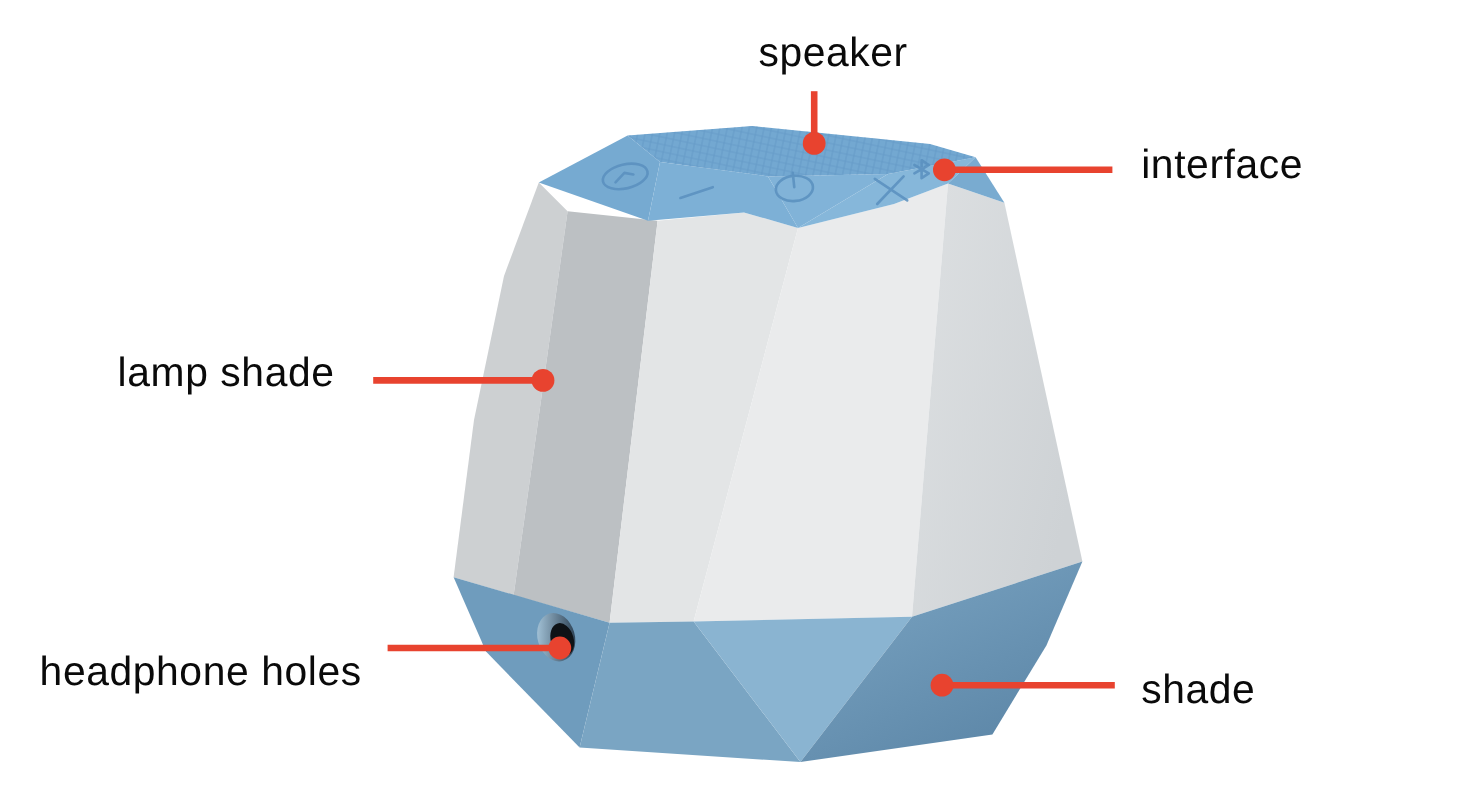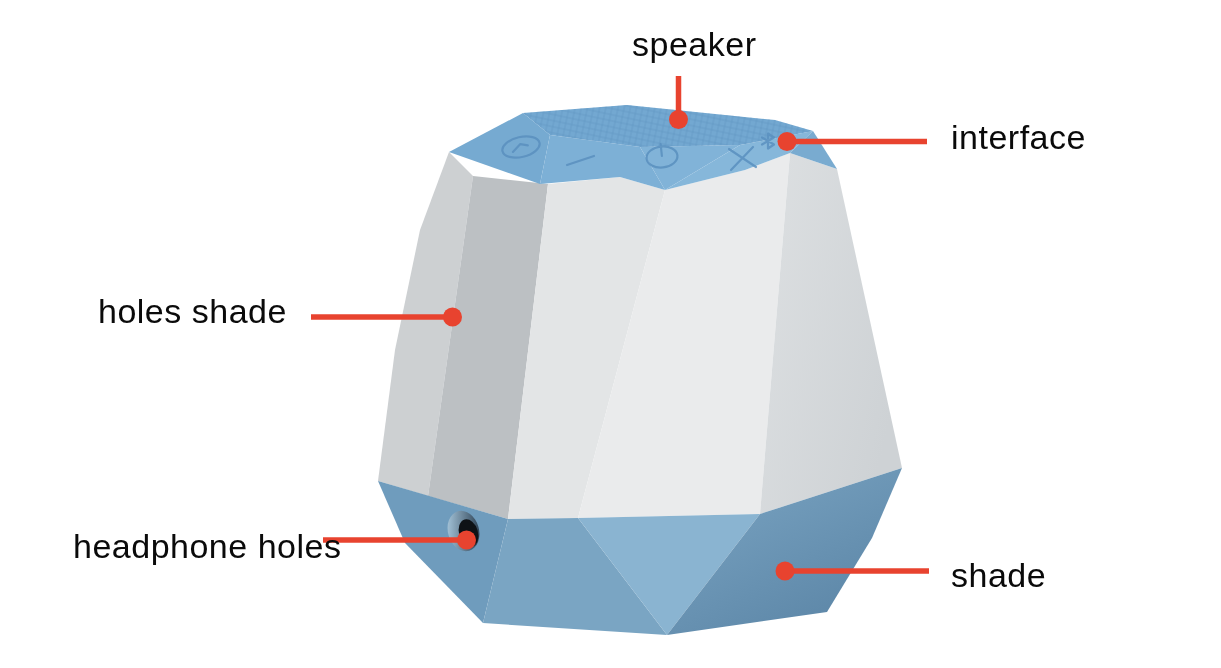--- a/index.html
+++ b/index.html
@@ -21,21 +21,21 @@
     position: absolute;
     font-size: 34px;
     line-height: 1.1;
     color: #0a0a0a;
     white-space: nowrap;
     letter-spacing: 0.5px;
   }
   .lbl-speaker        { left: 601px; top: 26px; margin-left: 31px;  }
   .lbl-interface      { left: 951px; top: 119px; text-align: center; }
   .lbl-lamp-shade     { left: 98px;  top: 293px; }
-  .lbl-headphone      { left: 33px;  top: 528px; margin-left: 40px; }
+  .lbl-headphone      { left: 33px;  top: 542px; }
   .lbl-bottom         { left: 951px; top: 557px; }
 </style>
 </head>
 <body>
 
 <div class="stage">
 
   <svg class="device-svg" viewBox="0 0 1221 668" aria-hidden="true">
     <defs>
       <pattern id="mesh" width="6" height="6" patternUnits="userSpaceOnUse" patternTransform="rotate(12)">
@@ -122,17 +122,17 @@
       </g>
       <g>
         <line x1="787" y1="571" x2="929" y2="571"></line>
         <circle cx="785" cy="571" r="9.5" stroke="none"></circle>
       </g>
     </g>
   </svg>
 
   <div class="lbl lbl-speaker">speaker</div>
   <div class="lbl lbl-interface">interface</div>
-  <div class="lbl lbl-lamp-shade">holes shade</div>
+  <div class="lbl lbl-lamp-shade">lamp shade</div>
   <div class="lbl lbl-headphone">headphone holes</div>
   <div class="lbl lbl-bottom">shade</div>
 
 </div>
 
 </body></html>

